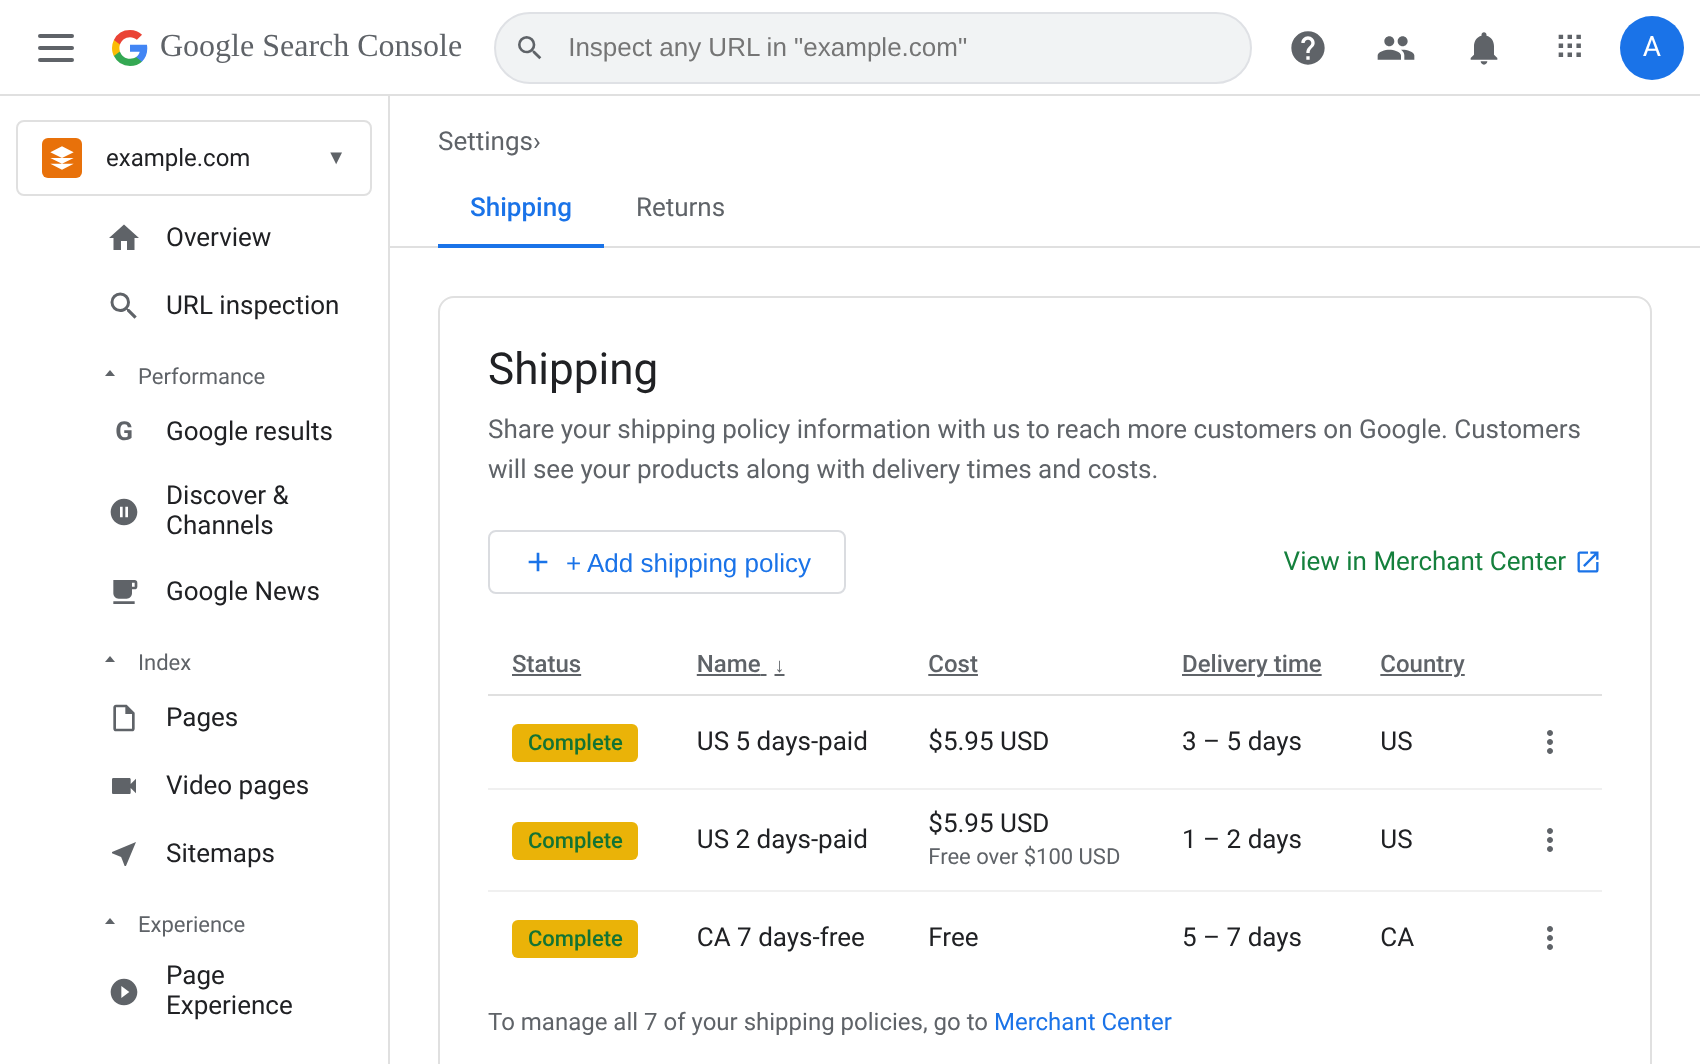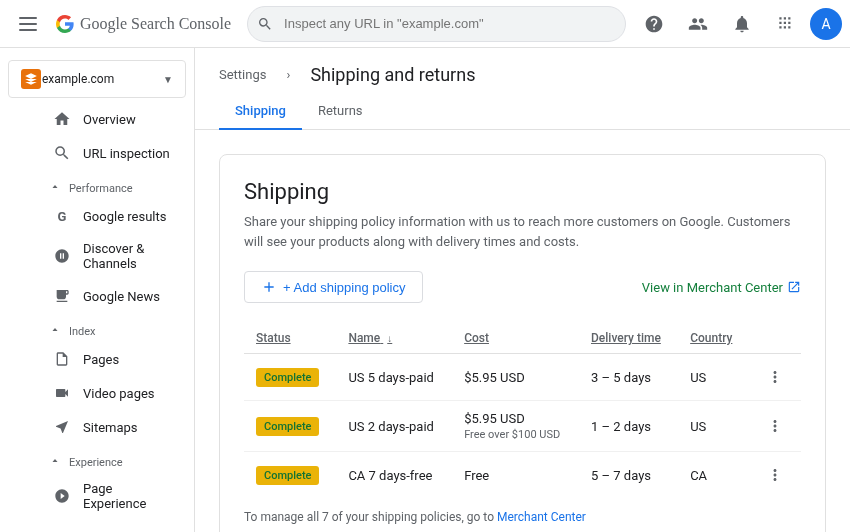--- a/index.html
+++ b/index.html
@@ -16,33 +16,33 @@
     .search-icon-wrap { position: absolute; left: 10px; top: 50%; transform: translateY(-50%); color: #5f6368; }
     .topbar-actions { margin-left: auto; display: flex; align-items: center; gap: 4px; }
     .icon-btn { width: 40px; height: 40px; border-radius: 50%; display: flex; align-items: center; justify-content: center; cursor: pointer; color: #5f6368; border: none; background: none; }
     .avatar { width: 32px; height: 32px; border-radius: 50%; background: #1a73e8; display: flex; align-items: center; justify-content: center; color: white; font-size: 14px; cursor: pointer; }
 
     
     .layout { display: flex; height: calc(532px - 48px); }
 
     
     .sidebar { width: 195px; min-width: 195px; border-right: 1px solid #e0e0e0; overflow-y: auto; padding: 8px 0; }
-    .property-selector { display: flex; align-items: center; gap: 1px; padding: 8px 12px; margin: 4px 8px; border: 1px solid #e0e0e0; border-radius: 4px; cursor: pointer; }
+    .property-selector { display: flex; align-items: center; gap: 12px; padding: 8px 12px; margin: 4px 8px; border: 1px solid #e0e0e0; border-radius: 4px; cursor: pointer; }
     .property-icon { width: 20px; height: 20px; background: #e8710a; border-radius: 3px; display: flex; align-items: center; justify-content: center; color: white; font-size: 10px; flex-shrink: 0; }
     .property-name { font-size: 12px; color: #202124; flex: 1; overflow: hidden; text-overflow: ellipsis; white-space: nowrap; }
     .property-chevron { color: #5f6368; font-size: 10px; }
 
     .nav-section { margin-top: 4px; padding-left: 37px; }
     .nav-section-header { display: flex; align-items: center; gap: 8px; padding: 8px 12px 4px 12px; font-size: 11px; color: #5f6368; cursor: pointer; }
     .nav-item { display: flex; align-items: center; gap: 12px; padding: 8px 12px 8px 16px; cursor: pointer; color: #202124; font-size: 13px; border-radius: 0 24px 24px 0; margin-right: 8px; }
     .nav-item-icon { width: 18px; height: 18px; display: flex; align-items: center; justify-content: center; color: #5f6368; flex-shrink: 0; }
 
     
     .main { flex: 1; overflow-y: auto; padding: 0; }
-    .breadcrumb-bar { display: flex; align-items: center; gap: 20px; padding: 16px 24px 8px 24px; font-size: 13px; color: #5f6368; }
+    .breadcrumb-bar { display: flex; gap: 0; padding: 16px 24px 8px 24px; font-size: 13px; color: #5f6368; }
     .breadcrumb-sep { color: #5f6368; }
     .breadcrumb-current { color: #202124; font-size: 18px; font-weight: 400; }
     .page-tabs { display: flex; border-bottom: 1px solid #e0e0e0; padding: 0 24px; }
     .page-tab { padding: 10px 16px; font-size: 13px; cursor: pointer; color: #5f6368; border-bottom: 2px solid transparent; margin-bottom: -1px; }
     .page-tab.active { color: #1a73e8; border-bottom-color: #1a73e8; font-weight: 500; }
 
     .content-area { padding: 24px; }
     .card { background: #fff; border: 1px solid #e0e0e0; border-radius: 8px; padding: 24px; }
     .card-title { font-size: 22px; font-weight: 400; color: #202124; margin-bottom: 8px; }
     .card-desc { font-size: 13px; color: #5f6368; margin-bottom: 20px; line-height: 1.5; }
@@ -235,21 +235,20 @@
         
       </div>
     </div>
 
   </div>
 
   <div class="main">
     <div class="breadcrumb-bar">
       <span style="font-size:13px;color:#5f6368;cursor:pointer;">Settings</span>
       <span class="breadcrumb-sep">›</span>
-      <span class="breadcrumb-current">Shipping and returns</span>
     </div>
     <div class="page-tabs">
       <div class="page-tab active">Shipping</div>
       <div class="page-tab">Returns</div>
     </div>
 
     <div class="content-area">
       <div class="card">
         <div class="card-title">Shipping</div>
         <div class="card-desc">Share your shipping policy information with us to reach more customers on Google. Customers will see your products along with delivery times and costs.</div>

